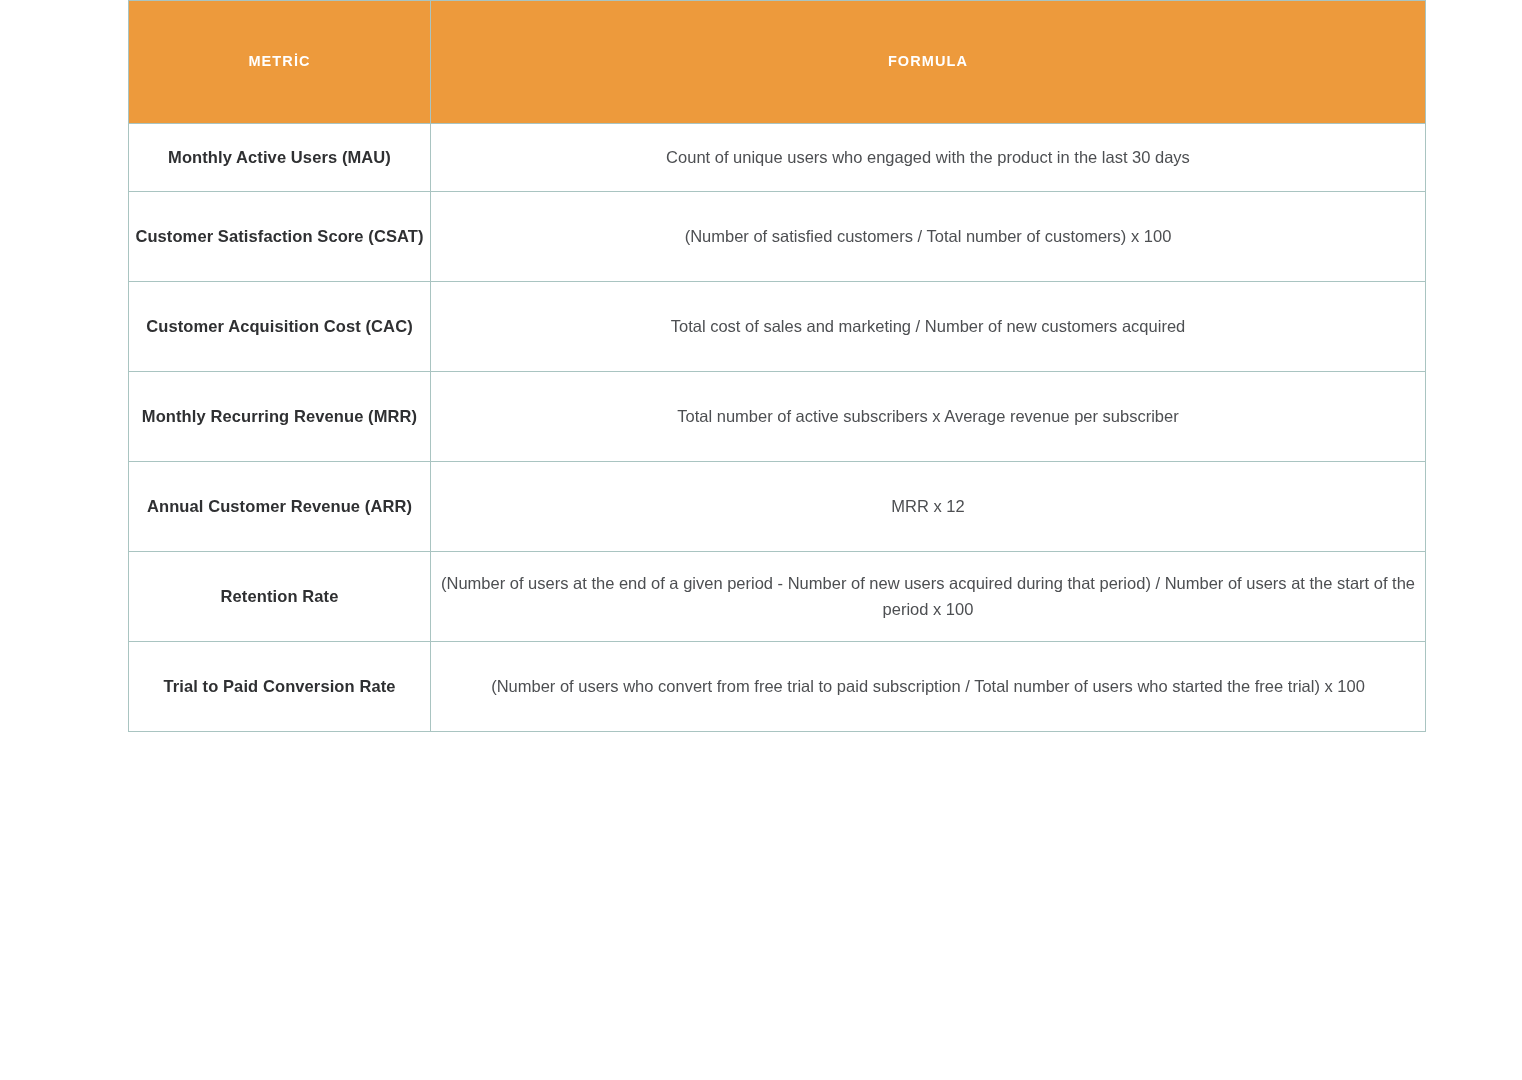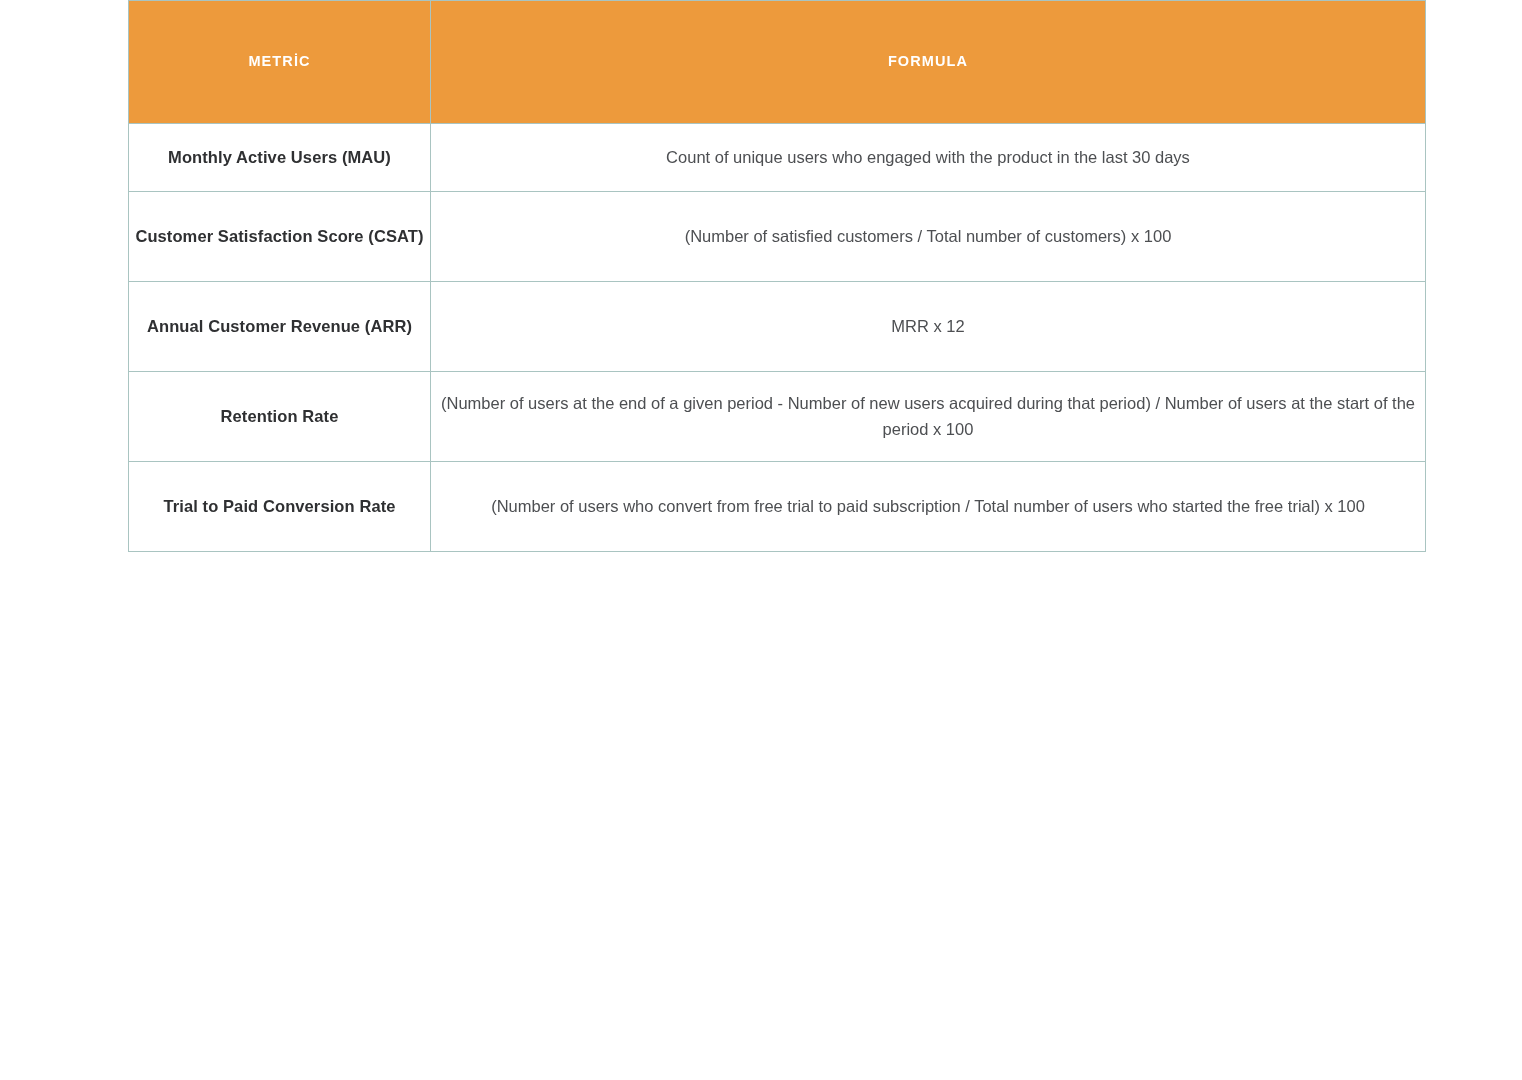--- a/index.html
+++ b/index.html
@@ -99,20 +99,28 @@
     <tbody>
       <tr class="r-h1">
         <td class="metric-cell">Monthly Active Users (MAU)</td>
         <td class="formula-cell">Count of unique users who engaged with the product in the last 30 days</td>
       </tr>
       <tr class="r-h2">
         <td class="metric-cell">Customer Satisfaction Score (CSAT)</td>
         <td class="formula-cell">(Number of satisfied customers / Total number of customers) x 100</td>
       </tr>
       <tr class="r-h2">
+        <td class="metric-cell">Customer Acquisition Cost (CAC)</td>
+        <td class="formula-cell">Total cost of sales and marketing / Number of new customers acquired</td>
+      </tr>
+      <tr class="r-h2">
+        <td class="metric-cell">Monthly Recurring Revenue (MRR)</td>
+        <td class="formula-cell">Total number of active subscribers x Average revenue per subscriber</td>
+      </tr>
+      <tr class="r-h2">
         <td class="metric-cell">Annual Customer Revenue (ARR)</td>
         <td class="formula-cell">MRR x 12</td>
       </tr>
       <tr class="r-h2">
         <td class="metric-cell">Retention Rate</td>
         <td class="formula-cell">(Number of users at the end of a given period - Number of new users acquired during that period) / Number of users at the start of the period x 100</td>
       </tr>
       <tr class="r-h2">
         <td class="metric-cell">Trial to Paid Conversion Rate</td>
         <td class="formula-cell">(Number of users who convert from free trial to paid subscription / Total number of users who started the free trial) x 100</td>

